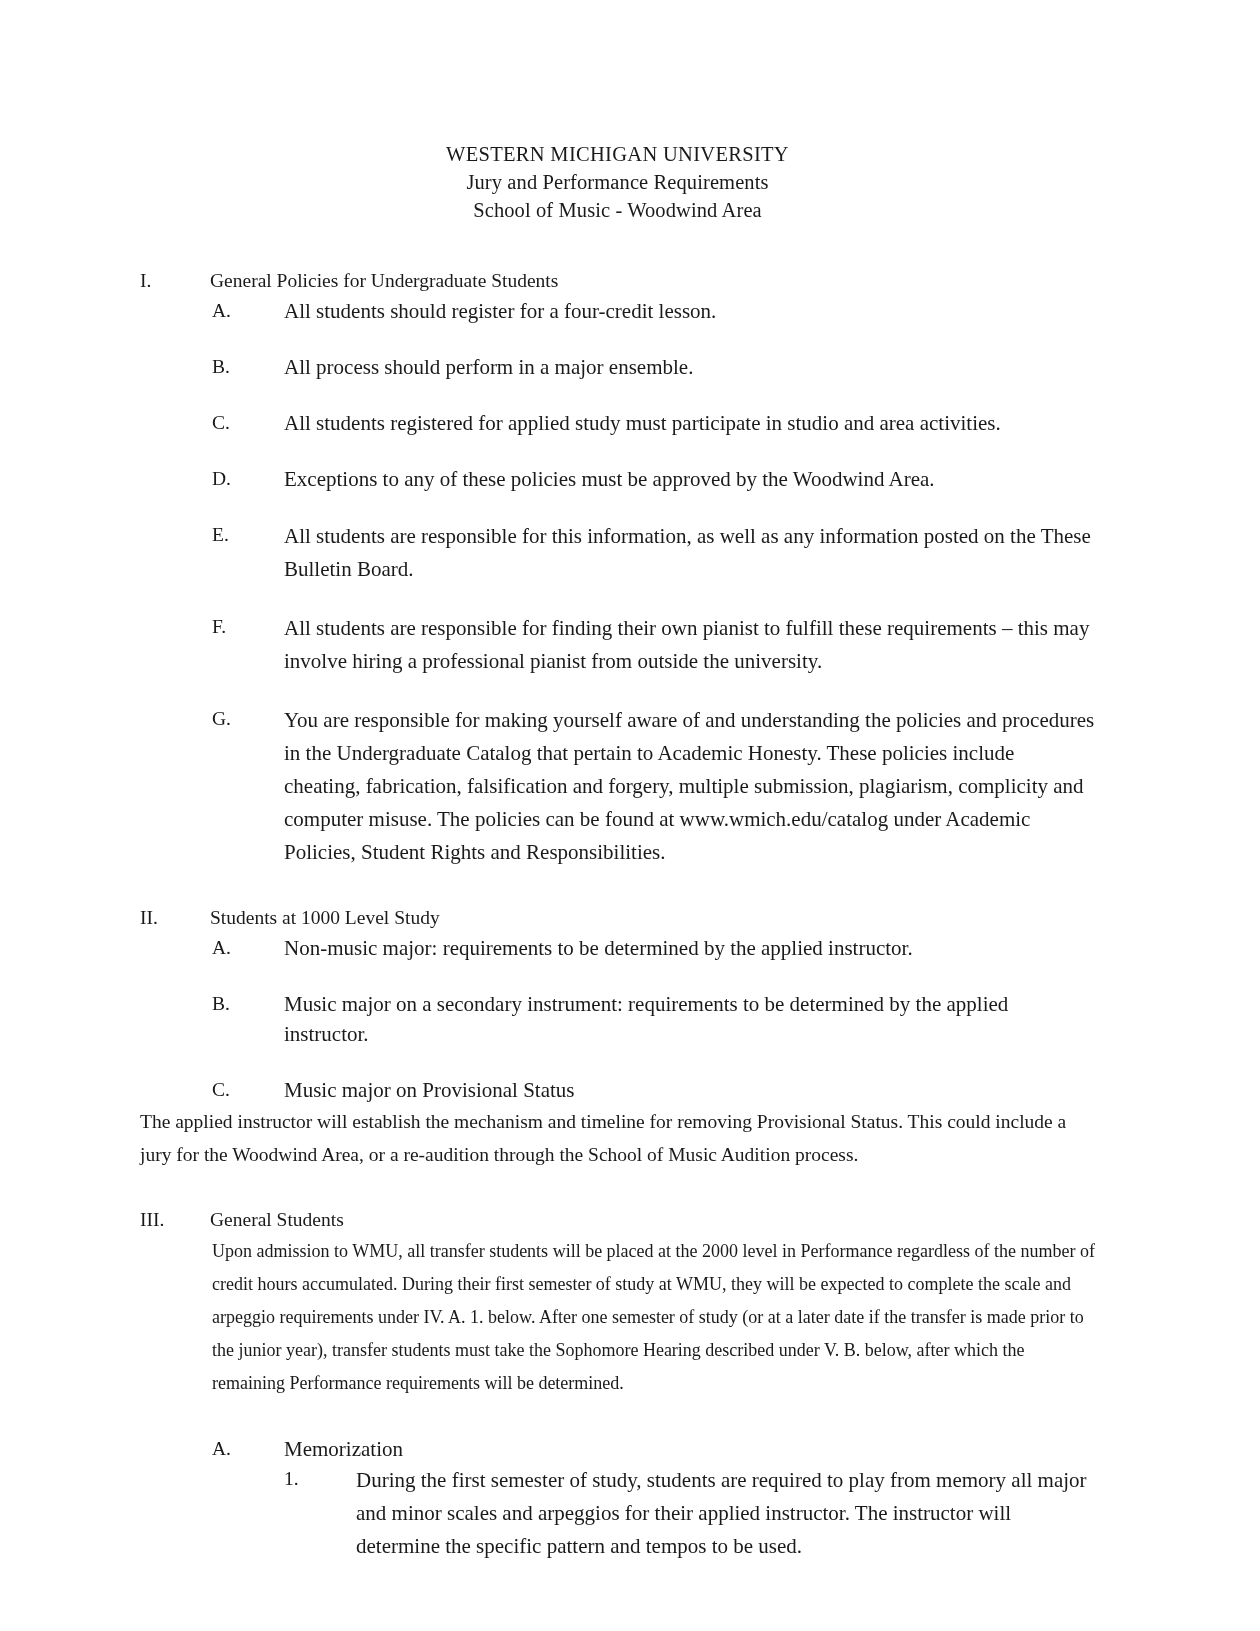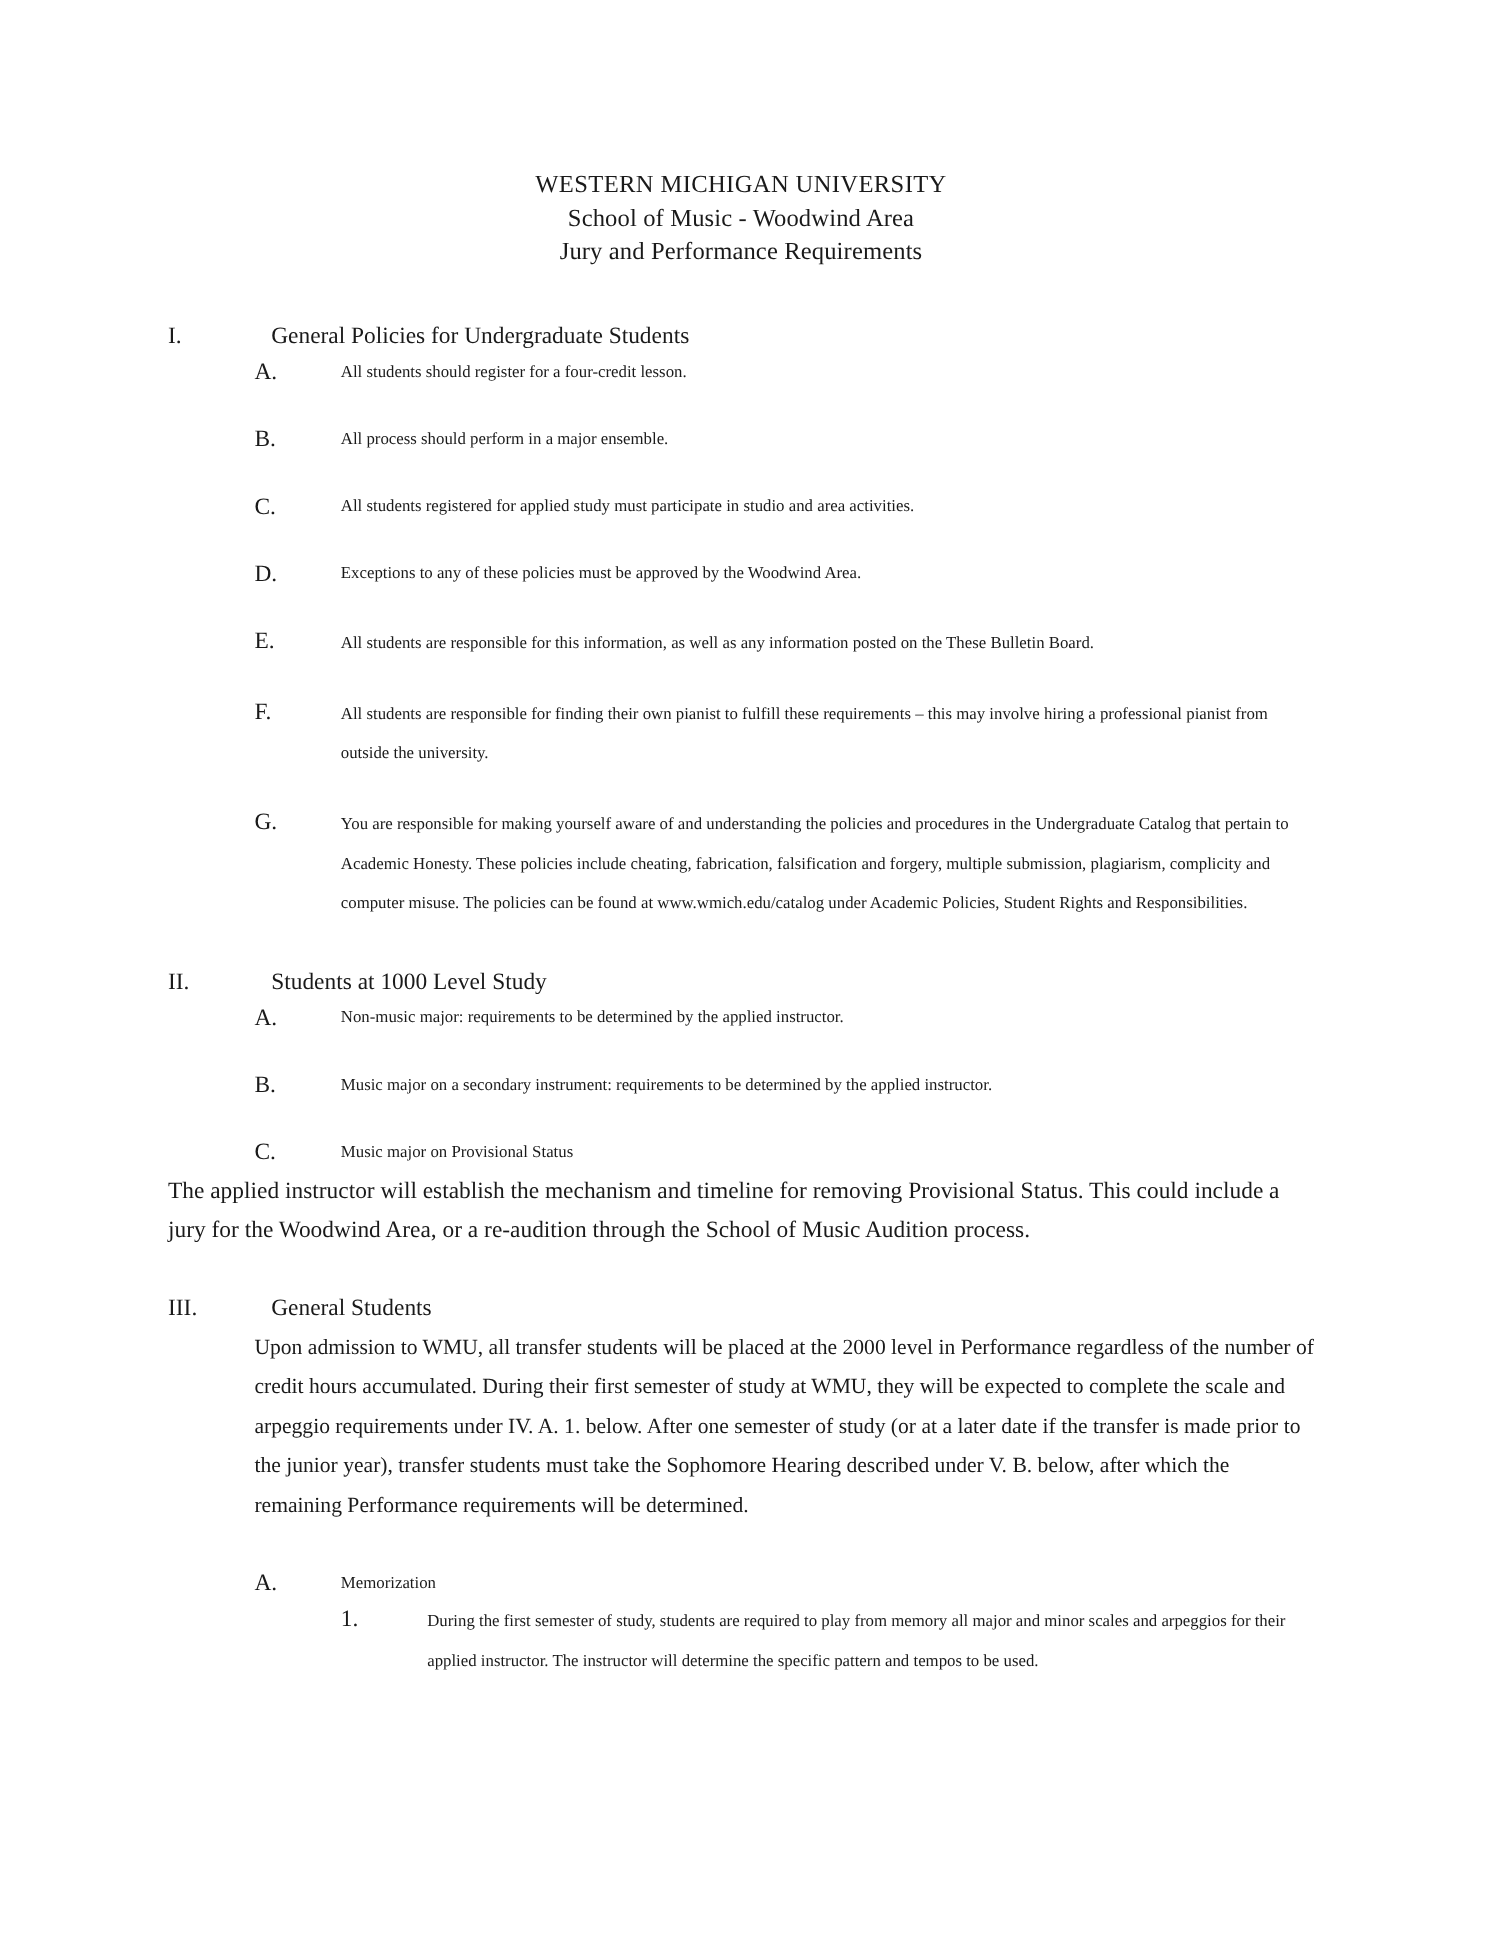--- a/index.html
+++ b/index.html
@@ -46,32 +46,32 @@
     display: flex;
     align-items: flex-start;
   }
   .marker {
     flex: 0 0 auto;
     font-size: 19.5px;
     line-height: 30px;
   }
   .body-text {
     flex: 1 1 auto;
-    font-size: 14px;
+    font-size: 21px;
     line-height: 30px;
     text-align: left;
   }
 
   
   .lvl1 > .marker {
     width: 70px;
     margin-left: 0;
   }
   .lvl1 > .body-text {
-    margin-left: 16px;
+    margin-left: 0;
   }
 
   
   .lvl2 {
     margin-left: 72px;
   }
   .lvl2 > .marker {
     width: 72px;
   }
 
@@ -105,22 +105,22 @@
     line-height: 30px;
   }
 </style>
 </head>
 <body>
 
 <div class="page">
 
   <div class="doc-header">
     <div class="line institution">WESTERN MICHIGAN UNIVERSITY</div>
+    <div class="line">Jury and Performance Requirements</div>
     <div class="line">School of Music - Woodwind Area</div>
-    <div class="line">Jury and Performance Requirements</div>
   </div>
 
   <div class="section">
     <div class="row lvl1">
       <div class="marker">I.</div>
       <div class="body-text section-title">General Policies for Undergraduate Students</div>
     </div>
 
     <div class="row lvl2">
       <div class="marker">A.</div>

